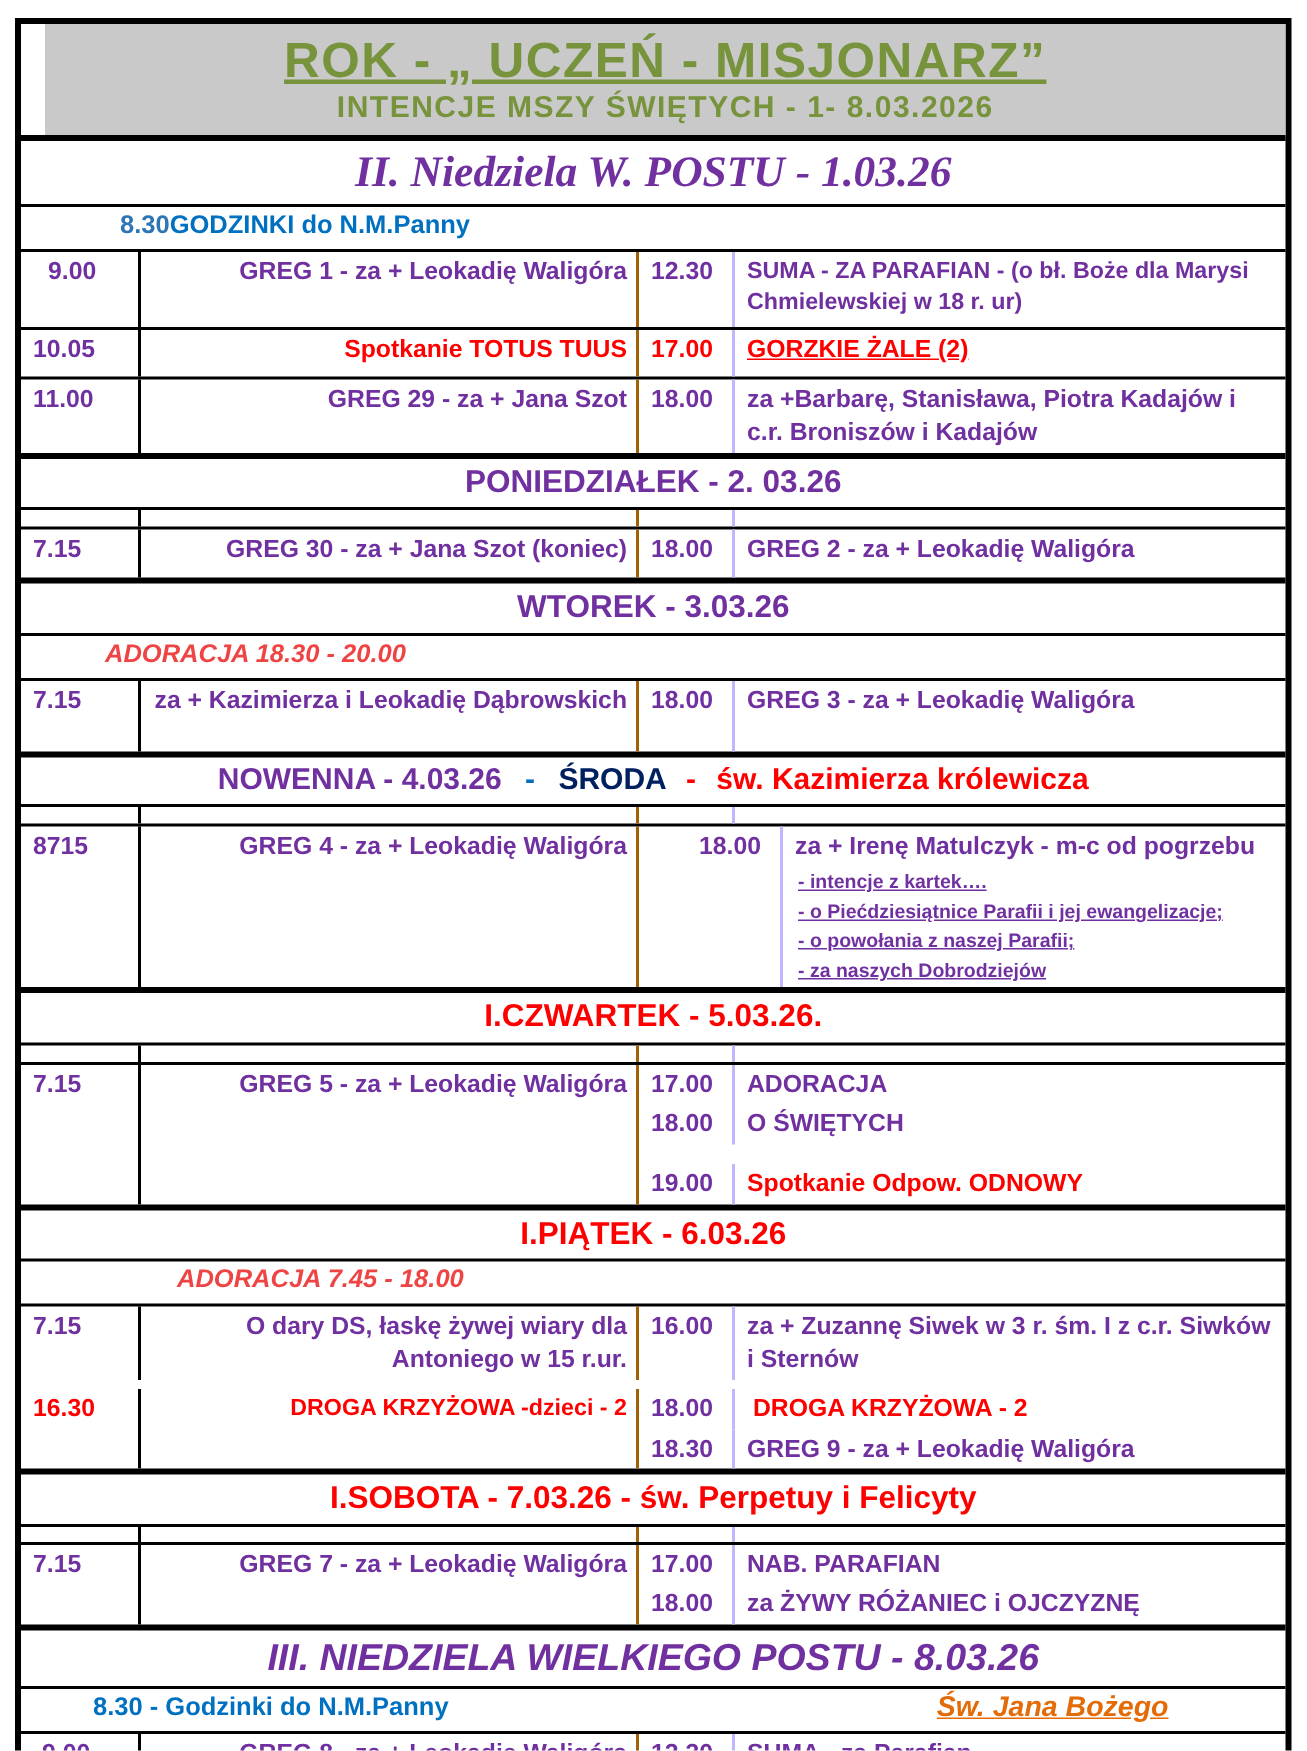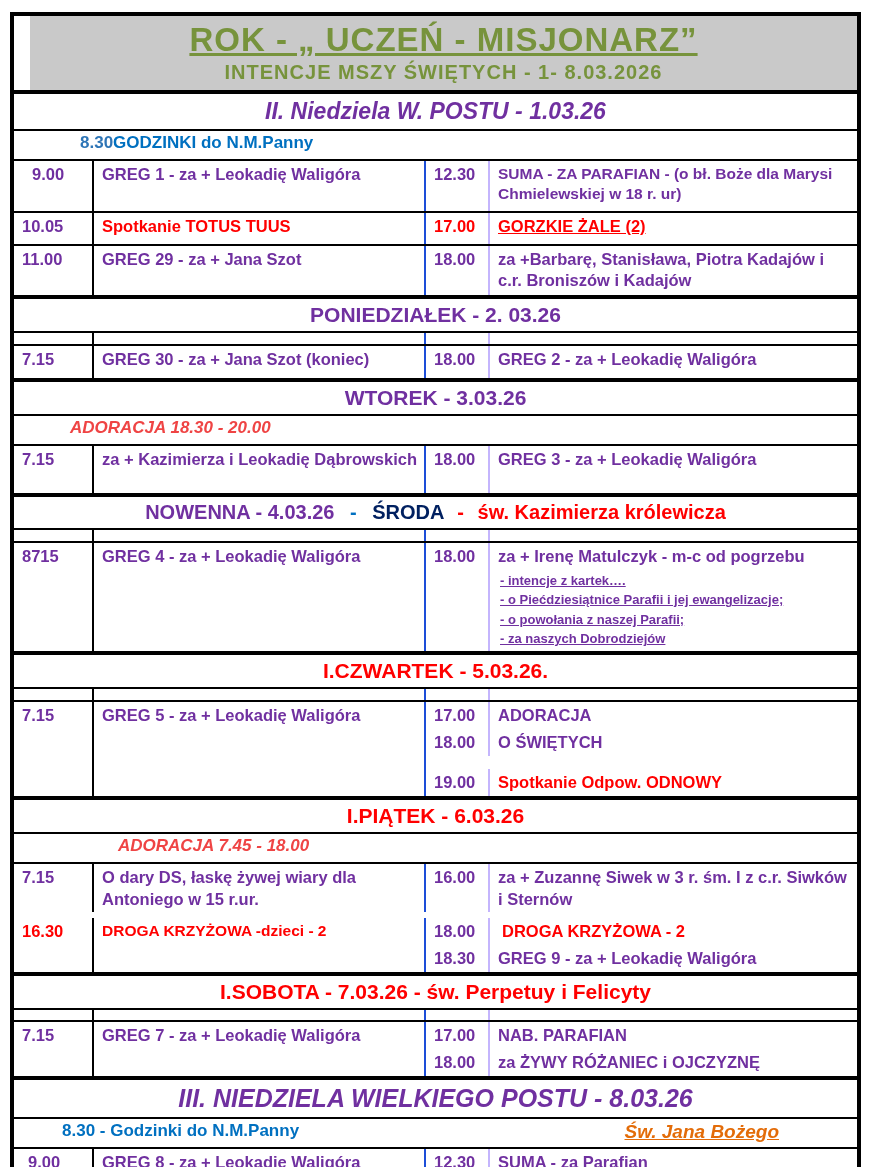--- a/index.html
+++ b/index.html
@@ -28,21 +28,21 @@
   .row{border-top:2px solid #000;}
   .freerow{display:flex;align-items:flex-start;font-size:17px;padding:2px 8px;min-height:24px;}
 
   
   .grid{display:flex;align-items:stretch;}
   .half-l{width:412px;display:flex;flex-direction:column;}
   .half-r{flex:1;display:flex;flex-direction:column;}
   .e{display:flex;flex:0 0 auto;align-items:stretch;}
   .e.grow{flex:1 1 auto;}
   .t1{width:80px;border-right:2px solid #000;box-sizing:border-box;}
-  .d1{flex:1;border-right:2px solid #1d4ed8;box-sizing:border-box;}
+  .d1{flex:1;border-right:2px solid #a16207;box-sizing:border-box;text-align:right;}
   .t2{width:64px;border-right:2px solid #c4b5fd;box-sizing:border-box;}
   .d2{flex:1;}
   .cellpad{padding:3px 6px 2px 8px;font-size:16.5px;line-height:1.32;}
   .timepad{padding:3px 2px 2px 8px;font-size:16.5px;line-height:1.32;white-space:nowrap;}
   .spacer{height:11px;}
   .gap-top{margin-top:13px;}
   .gap-top-sm{margin-top:6px;}
   .sublines{font-size:13px;line-height:1.5;padding:1px 4px 2px 10px;}
   .sublines div{text-decoration:underline;}
   .saint-right{margin-left:auto;padding-right:70px;font-size:19px;}
@@ -55,21 +55,21 @@
 <body>
 
 <div class="sheet">
 
   <div class="masthead">
     <div class="title">ROK   -  „ UCZEŃ - MISJONARZ”</div>
     <div class="subtitle">INTENCJE   MSZY  ŚWIĘTYCH      -    1- 8.03.2026</div>
   </div>
 
   <div class="section">
-    <div class="sec-title purple it" style="font-size:23px;">II. Niedziela W. POSTU  -  1.03.26</div>
+    <div class="sec-title purple it" style="font-size:29px;font-family:Liberation Serif, serif;">II. Niedziela W. POSTU  -  1.03.26</div>
     <div class="row freerow">
       <span class="lblue gz-time">8.30</span>
       <span class="blue gz-text">GODZINKI do N.M.Panny</span>
     </div>
     <div class="row grid" style="min-height:50px;">
       <div class="half-l">
         <div class="e grow">
           <div class="t1 timepad purple" style="padding-left:18px;">9.00</div>
           <div class="d1 cellpad purple">GREG 1 - za + Leokadię Waligóra</div>
         </div>
@@ -179,21 +179,21 @@
             <div class="d1"></div>
           </div>
         </div>
       <div class="half-r">
           <div class="e grow">
             <div class="t2"></div>
             <div class="d2"></div>
           </div>
         </div>
     </div>
-    <div class="row grid" style="min-height:97px;">
+    <div class="row grid" style="min-height:97px;gap:32px;">
       <div class="half-l">
         <div class="e grow">
           <div class="t1 timepad purple">8715</div>
           <div class="d1 cellpad purple">GREG 4 - za + Leokadię Waligóra</div>
         </div>
       </div>
       <div class="half-r">
         <div class="e grow">
           <div class="t2 timepad purple">18.00</div>
           <div class="d2">

